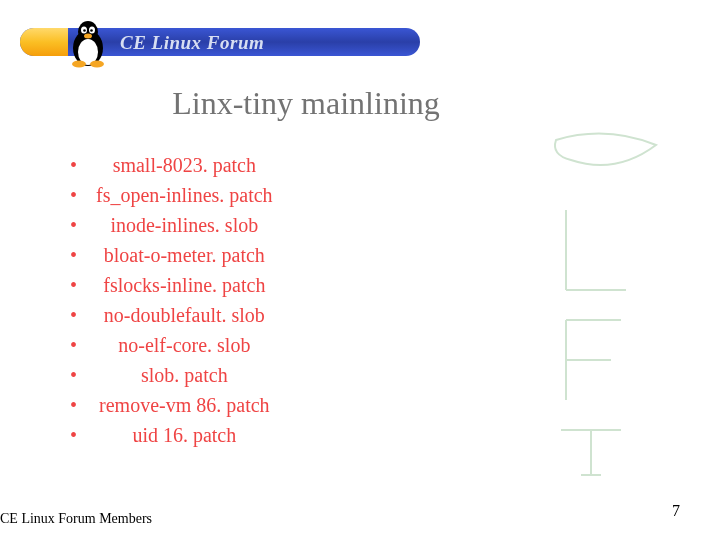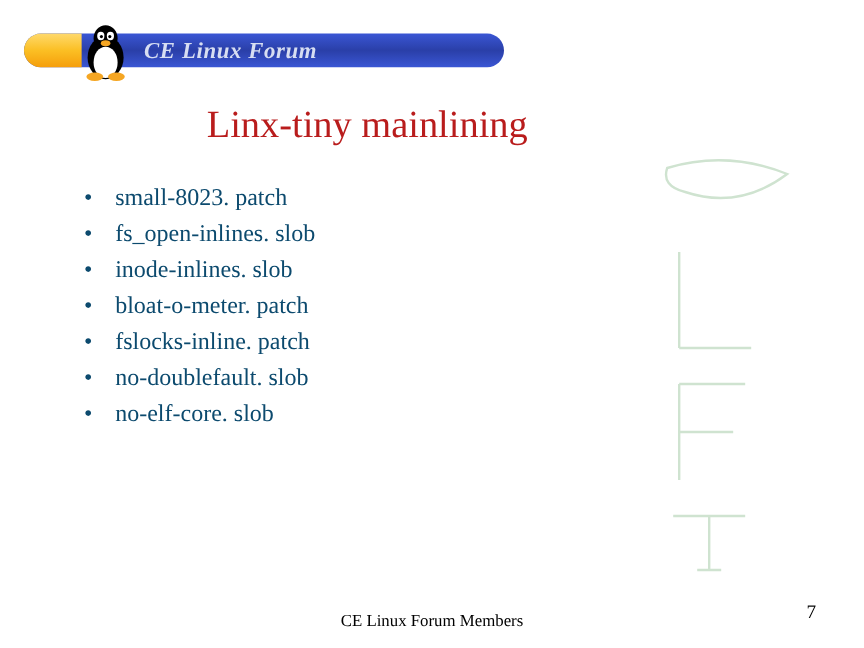--- a/index.html
+++ b/index.html
@@ -61,48 +61,48 @@
     top: 120px;
   }
   .slide-title {
     position: absolute;
     top: 85px;
     left: 0;
     width: 612px;
     text-align: center;
     font-size: 32px;
     font-weight: 400;
-    color: #b91c1c;
+    color: #737373;
   }
   .bullet-list {
     position: absolute;
     top: 150px;
     left: 70px;
     list-style: none;
   }
   .bullet-list li {
     font-size: 20px;
     line-height: 30px;
-    color: #0c4a6e;
+    color: #ef4444;
     position: relative;
     padding-left: 26px;
+    text-align: center;
   }
   .bullet-list li::before {
     content: "•";
     position: absolute;
     left: 0;
     top: 0;
     font-size: 20px;
   }
   .footer {
     position: absolute;
     bottom: 12px;
     left: 0;
     width: 720px;
-    text-align: center;
     font-size: 14px;
     color: #000;
     line-height: 1.2;
   }
   .page-num {
     position: absolute;
     bottom: 20px;
     right: 40px;
     font-size: 16px;
     color: #000;
@@ -135,25 +135,28 @@
     <path d="M 20 90 L 20 170 M 20 170 L 80 170"></path>
     <path d="M 20 200 L 20 280 M 20 200 L 75 200 M 20 240 L 65 240"></path>
     <path d="M 15 310 L 45 310 L 75 310 M 45 310 L 45 355 M 35 355 L 55 355"></path>
   </g>
 </svg>
 
 <h1 class="slide-title">Linx-tiny mainlining</h1>
 
 <ul class="bullet-list">
   <li>small-8023. patch</li>
-  <li>fs_open-inlines. slob</li>
+  <li>fs_open-inlines. patch</li>
   <li>inode-inlines. slob</li>
   <li>bloat-o-meter. patch</li>
   <li>fslocks-inline. patch</li>
   <li>no-doublefault. slob</li>
   <li>no-elf-core. slob</li>
+  <li>slob. patch</li>
+  <li>remove-vm 86. patch</li>
+  <li>uid 16. patch</li>
 </ul>
 
 <div class="footer">
   <div>CE Linux Forum Members</div>
 </div>
 
 <div class="page-num">7</div>
 
 </body></html>

